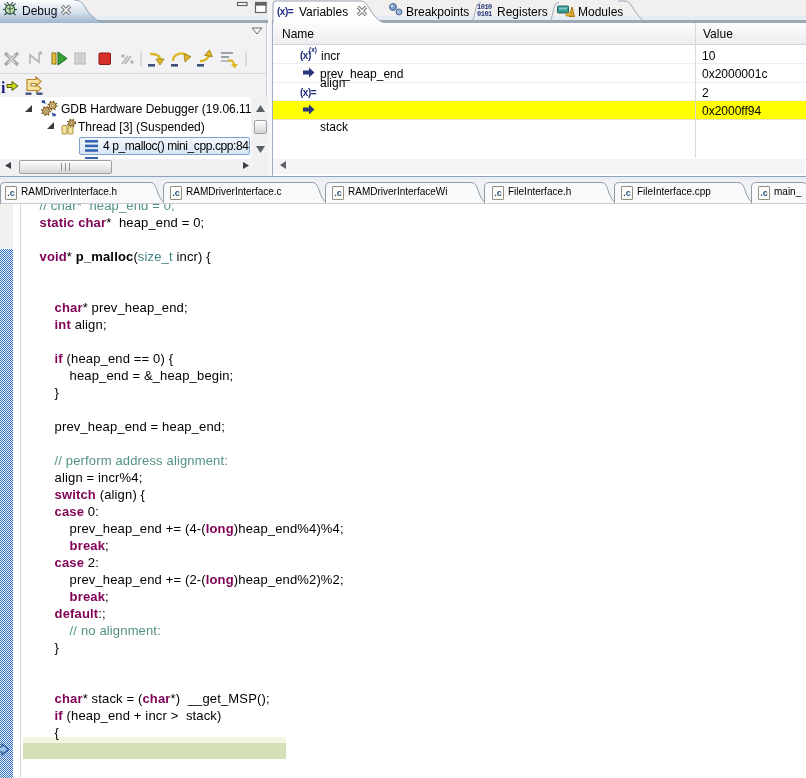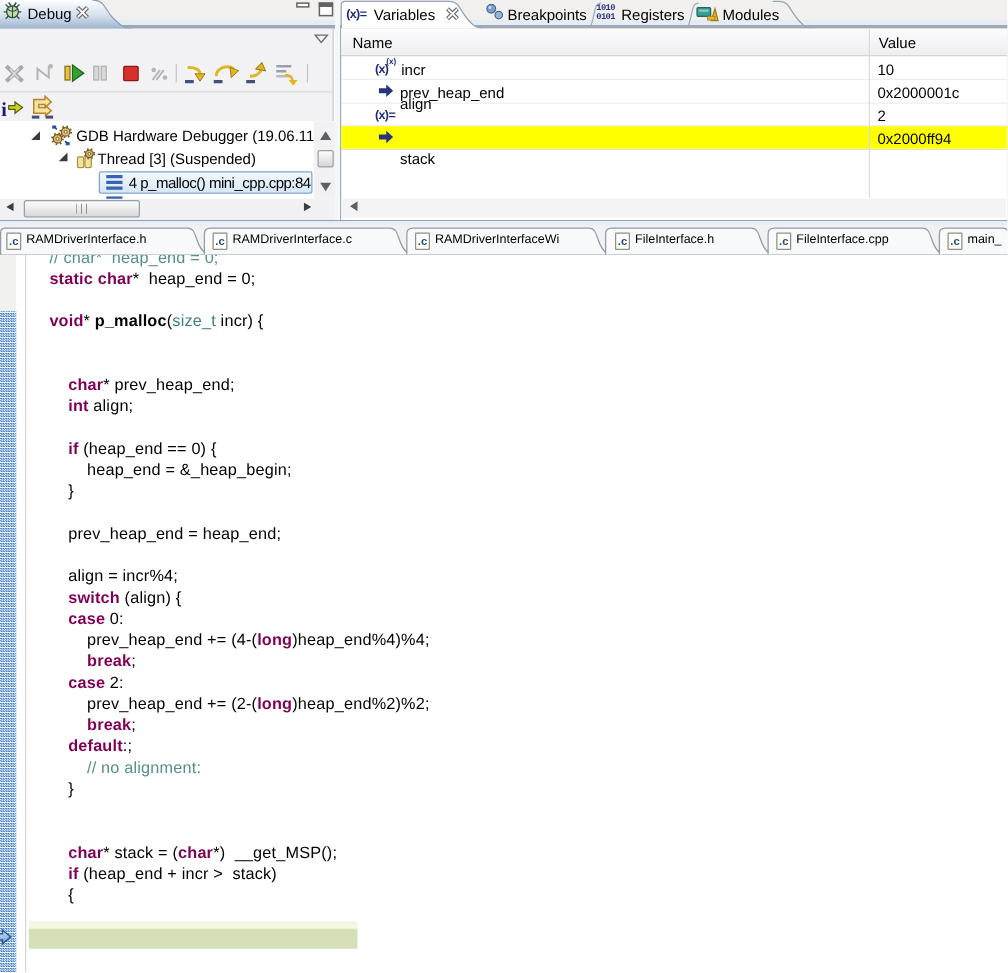--- a/index.html
+++ b/index.html
@@ -337,20 +337,21 @@
 
     <span class="k">char</span>* prev_heap_end;
     <span class="k">int</span> align;
 
     <span class="k">if</span> (heap_end == 0) {
         heap_end = &amp;_heap_begin;
     }
 
     prev_heap_end = heap_end;
 
+    <span class="c">// perform address alignment:</span>
     align = incr%4;
     <span class="k">switch</span> (align) {
     <span class="k">case</span> 0:
         prev_heap_end += (4-(<span class="k">long</span>)heap_end%4)%4;
         <span class="k">break</span>;
     <span class="k">case</span> 2:
         prev_heap_end += (2-(<span class="k">long</span>)heap_end%2)%2;
         <span class="k">break</span>;
     <span class="k">default</span>:;
         <span class="c">// no alignment:</span>

